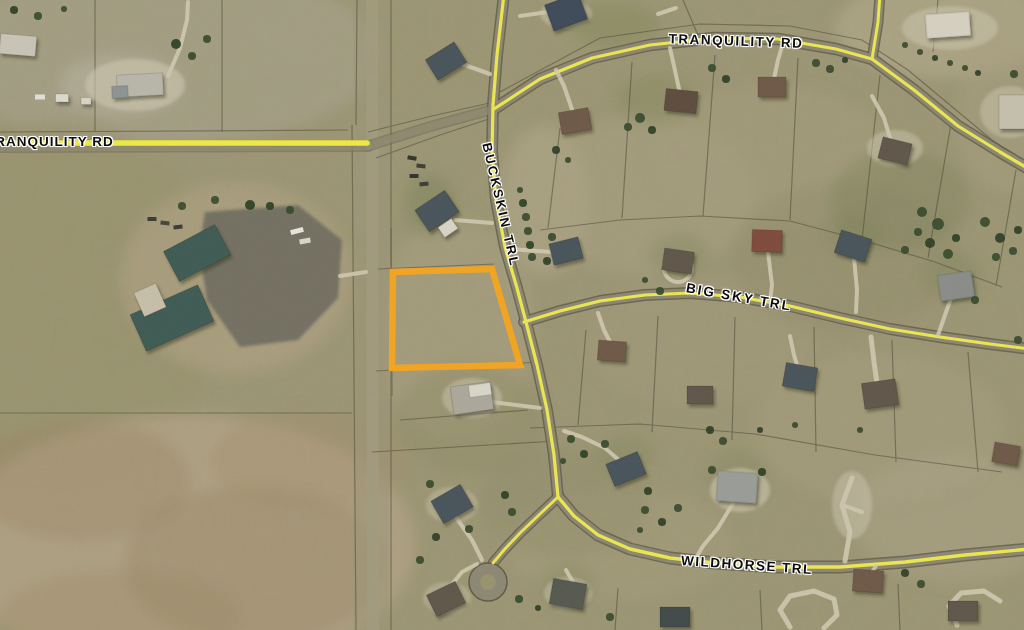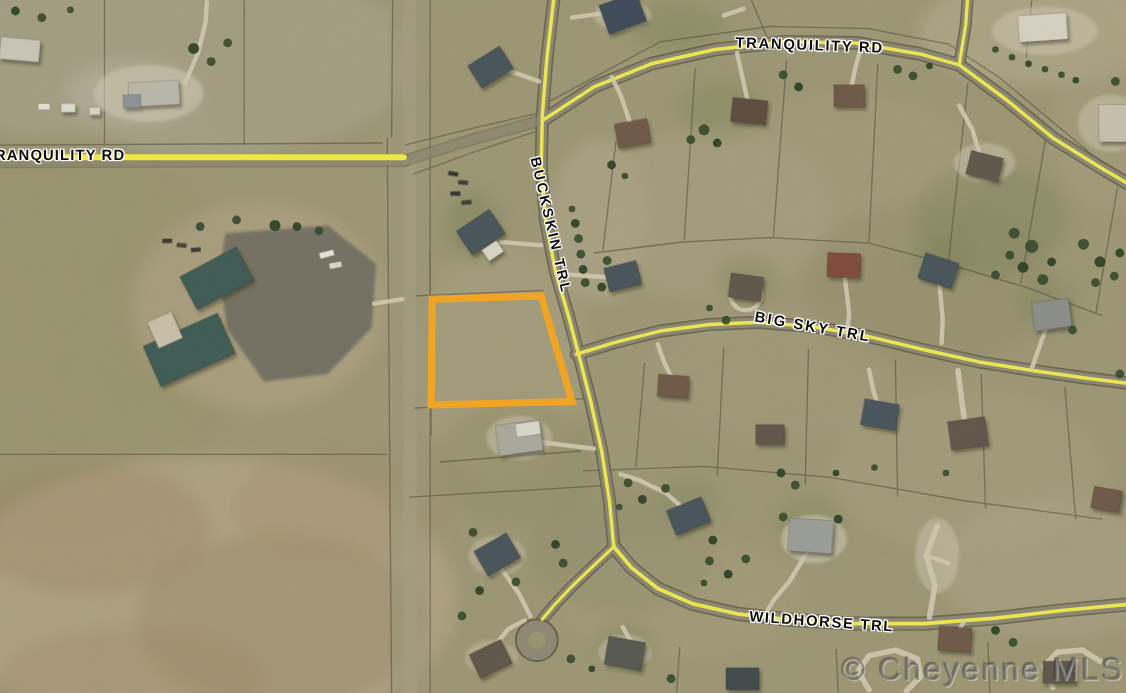--- a/index.html
+++ b/index.html
@@ -316,14 +316,13 @@
       <polyline points="0,143 367,143" fill="none" stroke="#F4F03E" stroke-width="5.5" opacity="0.95" stroke-linecap="round"></polyline>
       <rect x="0" y="0" width="1024" height="630" filter="url(#grain)" opacity="0.16"></rect>
     </svg>
 
   <div class="road-label" style="left: 736px; top: 41px; font-size: 13.5px; letter-spacing: 1.5px; transform: translate(-50%, -50%) rotate(2deg);">TRANQUILITY RD</div>
   <div class="road-label" style="left: 50px; top: 141px; font-size: 13.5px; letter-spacing: 1px; transform: translate(-50%, -50%) rotate(0deg);">TRANQUILITY RD</div>
   <div class="road-label" style="left: 501px; top: 205px; font-size: 13px; letter-spacing: 2.5px; transform: translate(-50%, -50%) rotate(77deg);">BUCKSKIN TRL</div>
   <div class="road-label" style="left: 739px; top: 297px; font-size: 13.5px; letter-spacing: 2px; transform: translate(-50%, -50%) rotate(10deg);">BIG SKY TRL</div>
   <div class="road-label" style="left: 747px; top: 565px; font-size: 13.5px; letter-spacing: 1.5px; transform: translate(-50%, -50%) rotate(4deg);">WILDHORSE TRL</div>
 
-  <div id="watermark" style="left: 765px; top: 593px;">© Cheyenne MLS</div>
 </div>
 
 </body></html>

